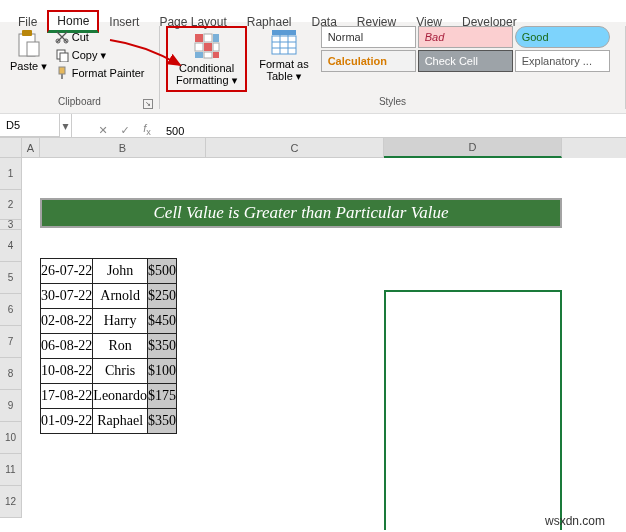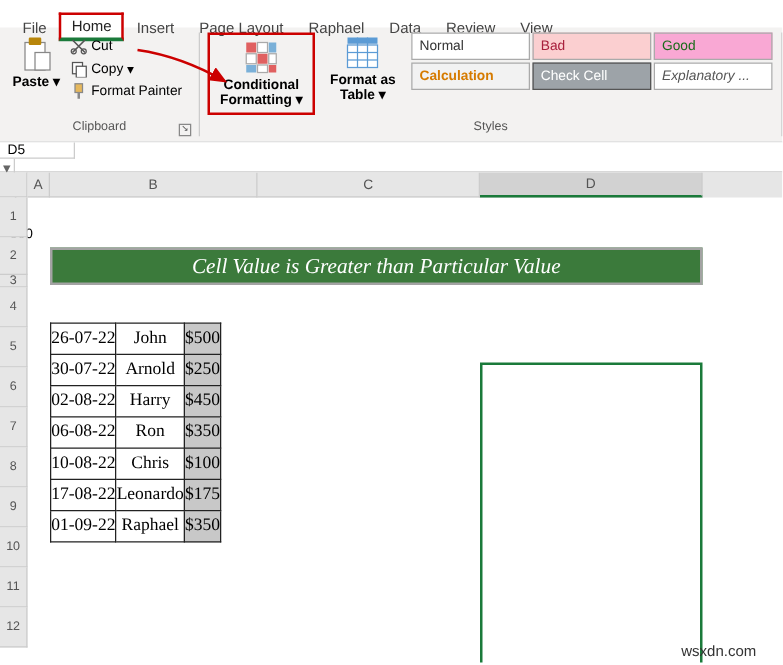--- a/index.html
+++ b/index.html
@@ -11,38 +11,38 @@
     .menu-item.active { background: #fff; border: 2px solid #c00; border-bottom: 3px solid #1a7a3a; padding: 2px 8px; color: #222; font-weight: 500; }
     
     
     .ribbon { display: flex; height: 92px; background: #f3f2f1; border-bottom: 1px solid #ddd; padding: 4px 0; }
     .ribbon-group { display: flex; flex-direction: column; justify-content: space-between; border-right: 1px solid #ccc; padding: 0 6px; height: 100%; }
     .group-content { display: flex; flex: 1; align-items: flex-start; gap: 4px; }
     .group-label { text-align: center; font-size: 10px; color: #555; padding-bottom: 2px; position: relative; }
     .group-label .dialog-launcher { position: absolute; right: 0; bottom: 0; width: 10px; height: 10px; border: 1px solid #888; font-size: 7px; line-height: 8px; }
     
     .big-btn { display: flex; flex-direction: column; align-items: center; justify-content: center; gap: 2px; padding: 2px 4px; cursor: pointer; }
-    .big-btn-label { font-size: 11px; text-align: center; line-height: 1.1; font-weight: bold; }
+    .big-btn-label { font-size: 11px; text-align: center; line-height: 1.1; }
     .small-btn-row { display: flex; align-items: center; gap: 3px; padding: 1px 0; cursor: pointer; font-size: 11px; }
     
     .highlight-box { border: 2px solid #c00; padding: 2px 4px; }
     .arrow-annotation { position: absolute; top: 35px; left: 105px; z-index: 10; }
     
     
     .styles-gallery { display: grid; grid-template-columns: repeat(3, 95px); grid-template-rows: repeat(2, 22px); gap: 2px; }
     .style-swatch { border: 1px solid #aaa; display: flex; align-items: center; padding: 0 6px; font-size: 11px; }
     .style-normal { background: #fff; color: #333; }
-    .style-bad { background: #fbcfd0; color: #a8203d; }
-    .style-good { background: #f9a8d4; color: #1a6b1a; }
+    .style-bad { background: #fbcfd0; color: #a8203d; font-style: italic; }
+    .style-good { background: #7dd3fc; color: #1a6b1a; border-radius: 11px; }
     .style-calc { background: #f2f2f2; color: #d67b00; font-weight: 600; }
     .style-check { background: #9da3a8; color: #fff; border: 1px solid #555; }
-    .style-expl { background: #fff; color: #555; font-style: italic; }
-    
-    
-    .formula-bar { display: flex; align-items: flex-start; height: 24px; border-bottom: 1px solid #ccc; background: #fff; flex-direction: column; }
+    .style-expl { background: #fff; color: #555; }
+    
+    
+    .formula-bar { display: flex; align-items: flex-end; height: 24px; border-bottom: 1px solid #ccc; background: #fff; }
     .name-box { width: 60px; height: 100%; border: 1px solid #ccc; border-top: none; border-left: none; display: flex; align-items: center; padding: 0 6px; font-size: 11px; }
     .name-box-dd { width: 12px; text-align: center; color: #666; border-right: 1px solid #ccc; height: 100%; display: flex; align-items: center; justify-content: center; }
     .fb-btn { width: 22px; text-align: center; color: #888; cursor: pointer; font-size: 11px; }
     .fb-formula { flex: 1; padding: 0 8px; font-size: 11px; }
     
     
     .grid-wrap { display: flex; height: 392px; }
     .row-headers { display: flex; flex-direction: column; }
     .corner { width: 22px; height: 20px; background: #e6e6e6; border-right: 1px solid #ccc; border-bottom: 1px solid #ccc; }
     .rh { width: 22px; height: 32px; background: #e6e6e6; border-right: 1px solid #ccc; border-bottom: 1px solid #ccc; display: flex; align-items: center; justify-content: center; font-size: 10px; color: #555; }
@@ -72,20 +72,21 @@
 
 <div class="menubar">
   <div class="menu-item">File</div>
   <div class="menu-item active">Home</div>
   <div class="menu-item">Insert</div>
   <div class="menu-item">Page Layout</div>
   <div class="menu-item">Raphael</div>
   <div class="menu-item">Data</div>
   <div class="menu-item">Review</div>
   <div class="menu-item">View</div>
+  <div class="menu-item">Developer</div>
 </div>
 
 <svg class="arrow-annotation" width="100" height="50">
   <defs>
       <marker id="ah" markerWidth="8" markerHeight="8" refX="6" refY="3" orient="auto">
         <path d="M0,0 L7,3 L0,6 Z" fill="#c00"></path>
       </marker>
     </defs>
   <path d="M5,5 Q40,10 75,30" stroke="#c00" stroke-width="2" fill="none" marker-end="url(#ah)"></path>
 </svg>

